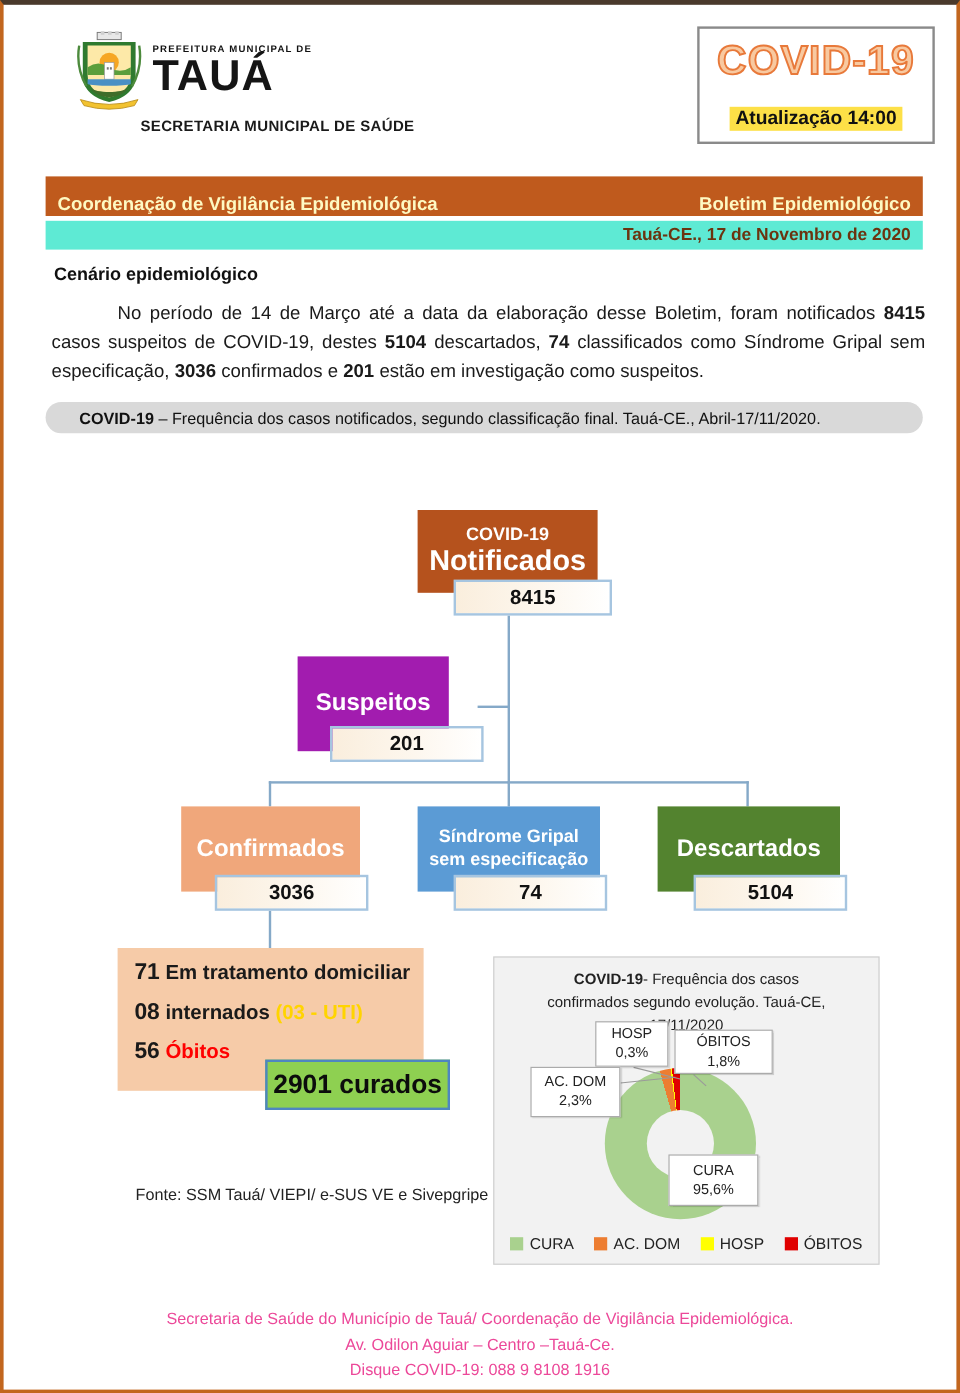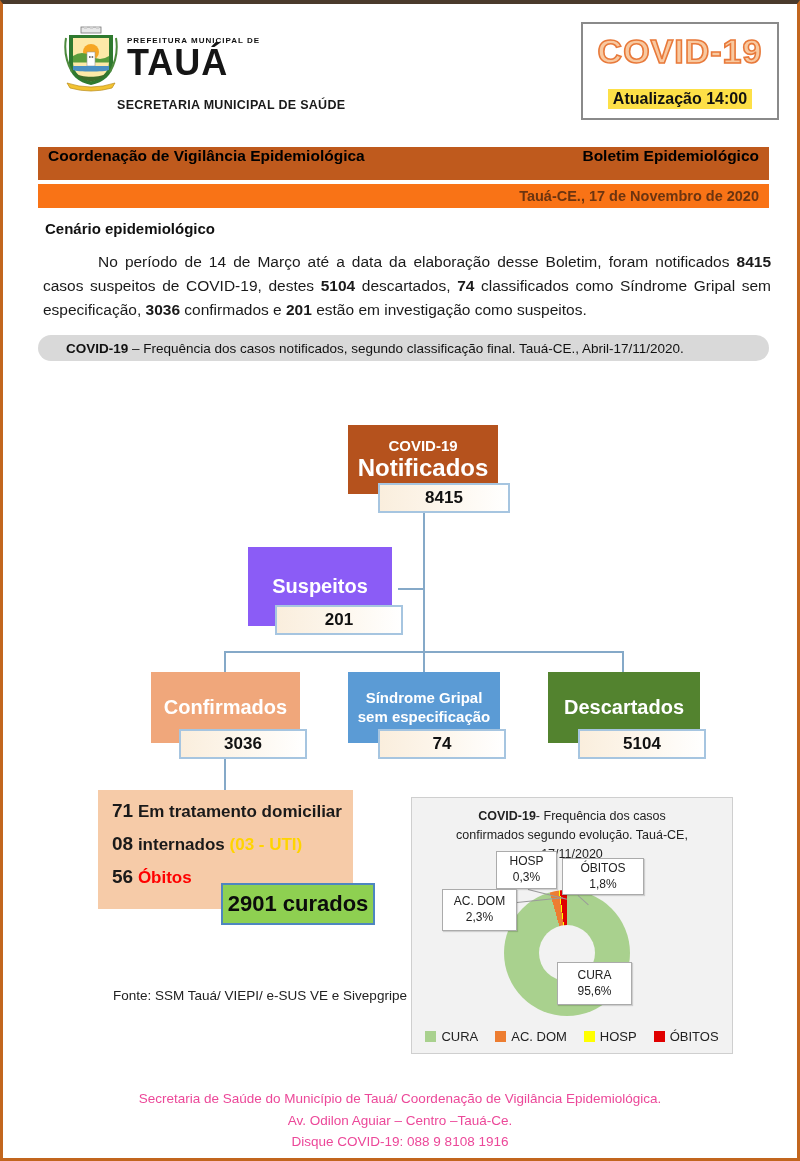--- a/index.html
+++ b/index.html
@@ -21,25 +21,25 @@
     justify-content: space-between; padding: 8px 0 9px 0;
   }
   .covid-title {
     font-size: 34px; font-weight: 800; letter-spacing: 1px;
     color: #f8c9a0; -webkit-text-stroke: 1.6px #e8793a;
   }
   .update-badge { background: #fde047; color: #111; font-weight: bold; font-size: 16px; padding: 1px 5px; }
   
   .bar-orange {
     position: absolute; left: 35px; top: 143px; width: 731px; height: 33px; background: #bf5a1d;
-    color: #000000; font-weight: bold; font-size: 15.5px; display: flex; align-items: flex-start;
+    color: #fef9c3; font-weight: bold; font-size: 15.5px; display: flex; align-items: flex-end;
     justify-content: space-between; padding: 0 10px;
   }
   .bar-cream {
-    position: absolute; left: 35px; top: 180px; width: 731px; height: 24px; background: #f97316;
+    position: absolute; left: 35px; top: 180px; width: 731px; height: 24px; background: #5eead4;
     color: #6b3410; font-weight: bold; font-size: 14.5px; display: flex; align-items: center;
     justify-content: flex-end; padding: 0 10px;
   }
   
   .section-heading { position: absolute; left: 42px; top: 216px; font-size: 15px; font-weight: bold; color: #111; }
   .body-par {
     position: absolute; left: 40px; top: 246px; width: 728px; font-size: 15.5px; color: #1a1a1a;
     line-height: 1.55; text-align: justify; text-indent: 55px;
   }
   .body-par b { font-weight: bold; }
@@ -50,21 +50,21 @@
   
   .node { position: absolute; display: flex; flex-direction: column; align-items: center; justify-content: center;
           color: #fff; font-weight: bold; text-align: center; }
   .vbox { position: absolute; border: 2px solid #a6c5e0; display: flex; align-items: center; justify-content: center;
           font-weight: bold; font-size: 17px; color: #111;
           background: linear-gradient(90deg, #faeedd 0%, #fdf7ee 55%, #ffffff 100%); }
   .cline { position: absolute; background: #85a9c8; }
   .n-notif { left: 345px; top: 421px; width: 150px; height: 69px; background: #b5521d; }
   .n-notif .l1 { font-size: 15px; }
   .n-notif .l2 { font-size: 24px; }
-  .n-susp  { left: 245px; top: 543px; width: 144px; height: 79px; background: #8b5cf6; font-size: 20px; }
+  .n-susp  { left: 245px; top: 543px; width: 126px; height: 79px; background: #a21caf; font-size: 20px; }
   .n-conf  { left: 148px; top: 668px; width: 149px; height: 71px; background: #f0a77b; font-size: 20px; }
   .n-sind  { left: 345px; top: 668px; width: 152px; height: 71px; background: #5b9bd5; font-size: 15px; line-height: 1.25; }
   .n-desc  { left: 545px; top: 668px; width: 152px; height: 71px; background: #53832f; font-size: 20px; }
   .v-notif { left: 375px; top: 479px; width: 132px; height: 30px; }
   .v-susp  { left: 272px; top: 601px; width: 128px; height: 30px; }
   .v-conf  { left: 176px; top: 725px; width: 128px; height: 30px; }
   .v-sind  { left: 375px; top: 725px; width: 128px; height: 30px; }
   .v-desc  { left: 575px; top: 725px; width: 128px; height: 30px; }
   
   .status-box { position: absolute; left: 95px; top: 786px; width: 255px; height: 119px; background: #f6cba8; padding: 10px 0 0 14px; }

